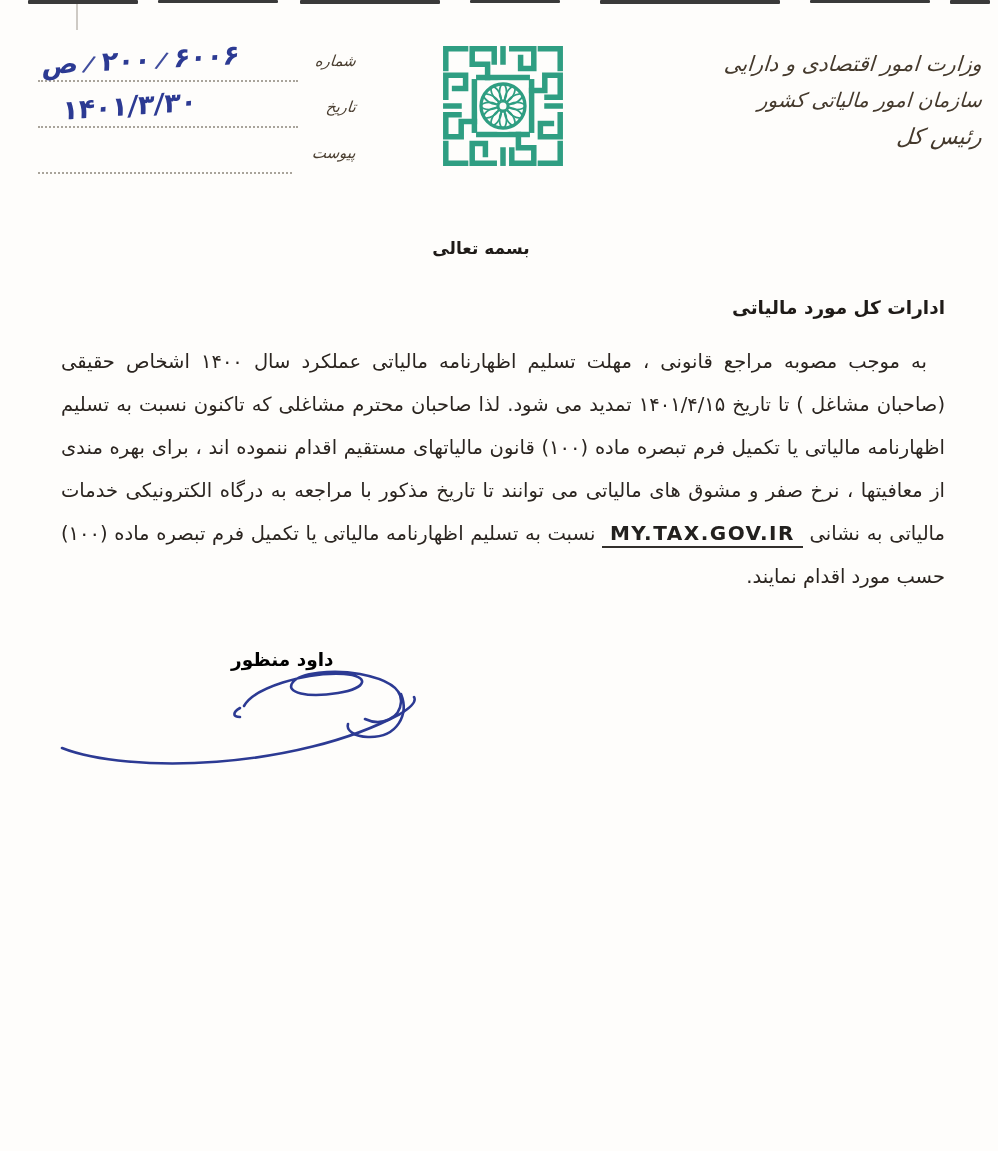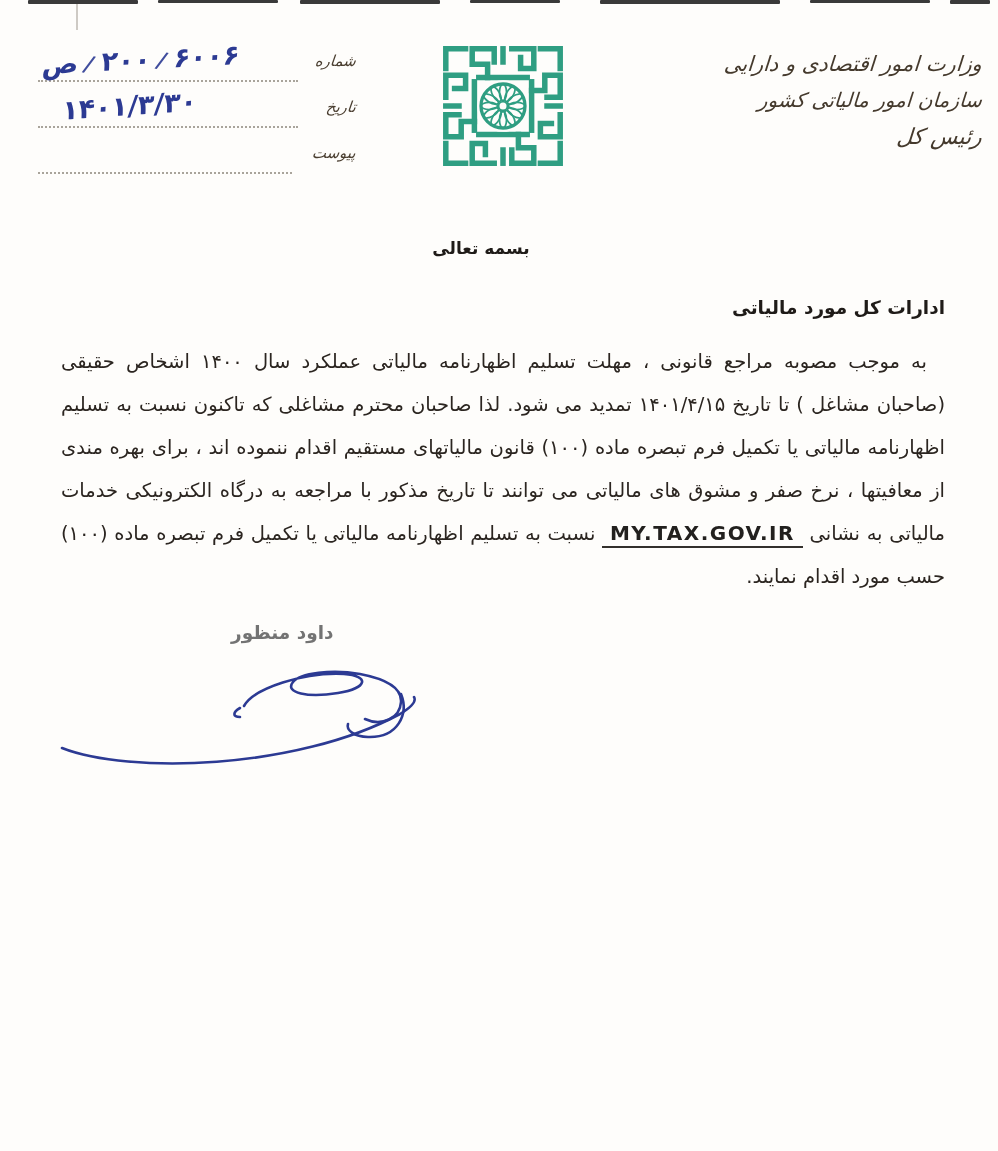--- a/index.html
+++ b/index.html
@@ -62,22 +62,22 @@
     font-size:19.5px;line-height:43px;color:#2b2520;
   }
   .url{
     direction:ltr;unicode-bidi:embed;
     font-weight:bold;font-size:20px;letter-spacing:1.5px;color:#22201e;
     border-bottom:2.5px solid #33302c;padding:0 8px 1px 8px;white-space:nowrap;
   }
 
   
   .signer-name{
-    position:absolute;top:622px;left:231px;
-    direction:rtl;font-weight:bold;font-size:18.5px;color:#737373;
+    position:absolute;top:649px;left:231px;
+    direction:rtl;font-weight:bold;font-size:18.5px;color:#000000;
   }
   .signature{position:absolute;top:652px;left:48px;width:392px;height:115px;}
 </style>
 </head>
 <body>
 
 <div class="page">
 
   <div class="torn-edge">
     <i style="left:28px;width:110px;"></i>

